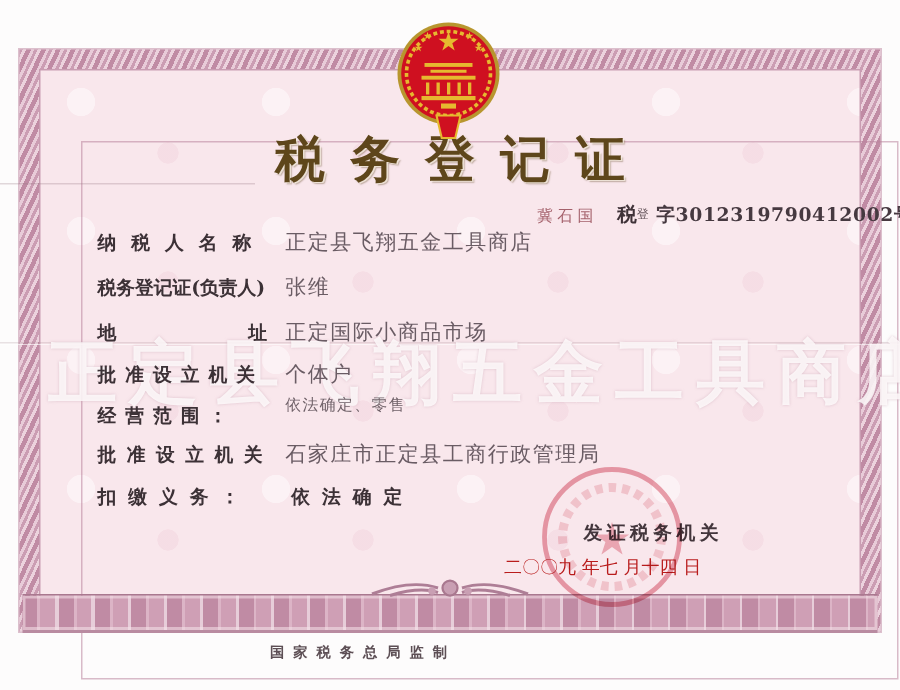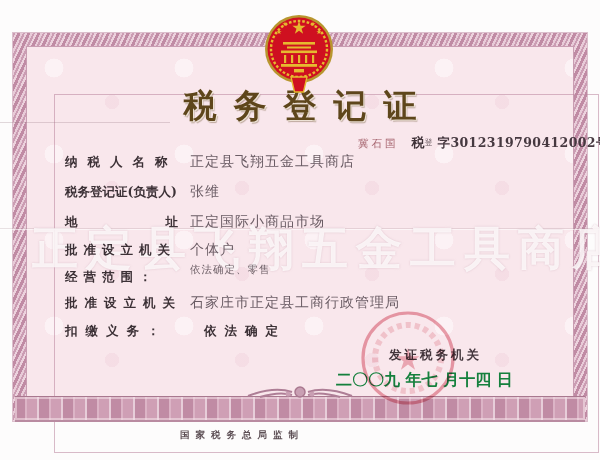--- a/index.html
+++ b/index.html
@@ -70,29 +70,29 @@
     text-shadow:0 0 2px rgba(198,160,176,.55);
   }
 
   
   .row{position:absolute;left:65px;z-index:2;white-space:nowrap;}
   .lbl{display:inline-block;width:112px;font-size:12.5px;font-weight:700;color:#3c3136;}
   .ls10{letter-spacing:10px;} .ls0{letter-spacing:0;} .ls6{letter-spacing:6px;}
   .ls7{letter-spacing:7px;} .ls8{letter-spacing:8px;} .lsdz{letter-spacing:88px;}
   .val{font-size:14px;color:#6a5c64;margin-left:8px;letter-spacing:1px;}
   .val-small{font-size:10.5px;position:relative;top:-8px;color:#6f6168;letter-spacing:1px;}
-  .val-legal{font-size:12.5px;font-weight:700;color:#3c3136;letter-spacing:8px;margin-left:22px;}
+  .val-legal{font-size:12.5px;font-weight:700;color:#3c3136;letter-spacing:8px;margin-left:12px;}
   .r1{top:151px;} .r2{top:181px;} .r3{top:211px;} .r4{top:239px;}
   .r5{top:266px;} .r6{top:292px;} .r7{top:320px;}
 
   
   .issuer-label{position:absolute;left:389px;top:347px;z-index:2;
     font-size:12.5px;font-weight:700;letter-spacing:3px;color:#43363c;white-space:nowrap;text-align:right;}
   .issue-date{position:absolute;left:336px;top:370px;z-index:2;
-    font-size:16px;font-weight:700;color:#15803d;white-space:nowrap;}
+    font-size:12px;font-weight:400;color:#b91c1c;white-space:nowrap;}
   .seal{position:absolute;left:358px;top:308px;z-index:3;opacity:.55;
     mix-blend-mode:multiply;}
 
   
   .footer{position:absolute;left:0;top:429px;width:484px;text-align:center;
     font-size:9.5px;letter-spacing:6px;color:#5d4f55;font-weight:600;}
 </style>
 </head>
 <body>
 

